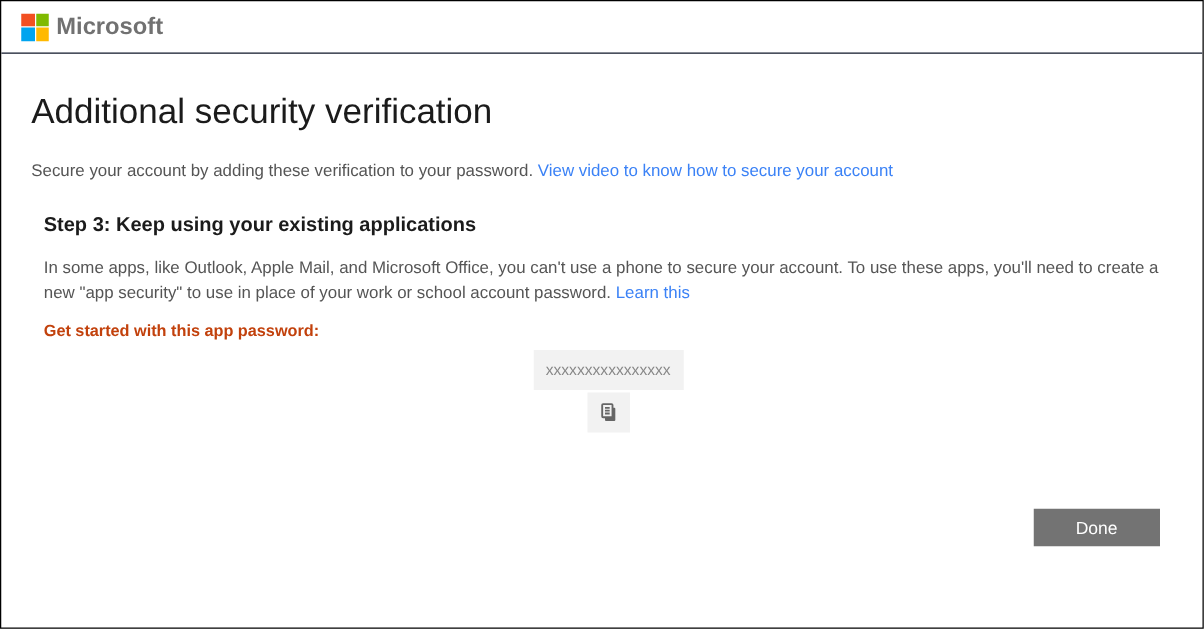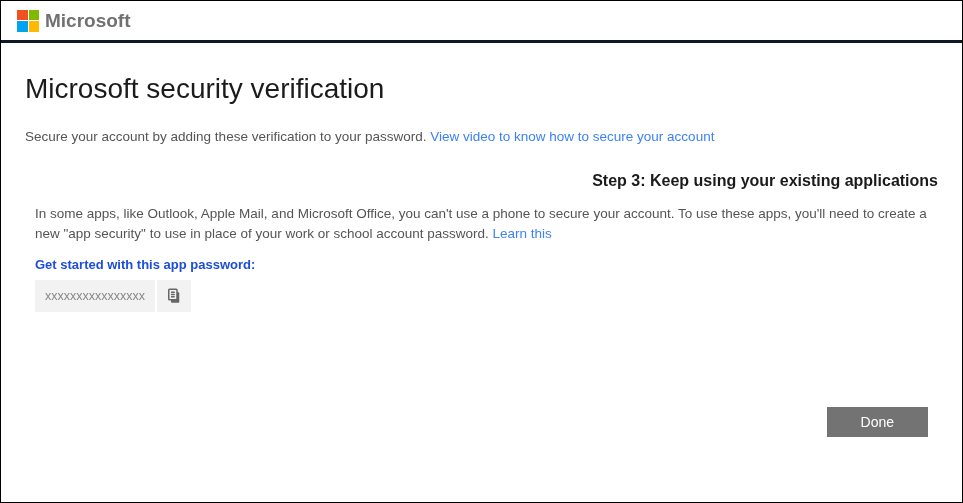--- a/index.html
+++ b/index.html
@@ -14,21 +14,21 @@
       width: 963px;
       height: 503px;
       border: 1px solid #000;
       overflow: hidden;
     }
     .header {
       display: flex;
       justify-content: space-between;
       align-items: center;
       padding: 8px 22px 8px 16px;
-      border-bottom: 3px solid #0f172a;
+      border-bottom: 1px solid #0f172a;
       height: 42px;
     }
     .header-left {
       display: flex;
       align-items: center;
       gap: 6px;
     }
     .header-right {
       display: flex;
       align-items: center;
@@ -79,42 +79,42 @@
     .intro-line a, .step-desc a {
       color: #3b82f6;
       text-decoration: none;
     }
     .step-title {
       font-size: 16px;
       font-weight: 700;
       color: #1b1b1b;
       margin-bottom: 14px;
       margin-left: 10px;
-      text-align: right;
     }
     .step-desc {
       font-size: 13.5px;
       color: #555;
       margin-bottom: 14px;
       margin-left: 10px;
       margin-right: 10px;
       line-height: 1.45;
     }
     .sub-label {
       font-size: 13px;
       font-weight: 700;
-      color: #1d4ed8;
+      color: #c2410c;
       margin-bottom: 8px;
       margin-left: 10px;
     }
     .pw-row {
       display: flex;
-      align-items: flex-end;
+      align-items: center;
       margin-left: 10px;
       gap: 2px;
+      flex-direction: column;
     }
     .pw-field {
       background: #f2f2f2;
       color: #888;
       font-size: 12.5px;
       padding: 0 10px;
       height: 32px;
       min-width: 115px;
       display: flex;
       align-items: center;
@@ -152,21 +152,21 @@
       <div></div>
         <div></div>
         <div></div>
         <div></div>
     </span>
     <span class="brand-name">Microsoft</span>
   </div>
 </div>
 
 <div class="main">
-  <h1 class="page-title">Microsoft security verification</h1>
+  <h1 class="page-title">Additional security verification</h1>
 
   <p class="intro-line">
     <span>Secure your account by adding these verification to your password. </span><a href="#">View video to know how to secure your account</a>
   </p>
 
   <h2 class="step-title">Step 3: Keep using your existing applications</h2>
 
   <p class="step-desc">
     <span>In some apps, like Outlook, Apple Mail, and Microsoft Office, you can't use a phone to secure your account. To use these apps, you'll need to create a new "app security" to use in place of your work or school account password. </span><a href="#">Learn this</a>
   </p>

